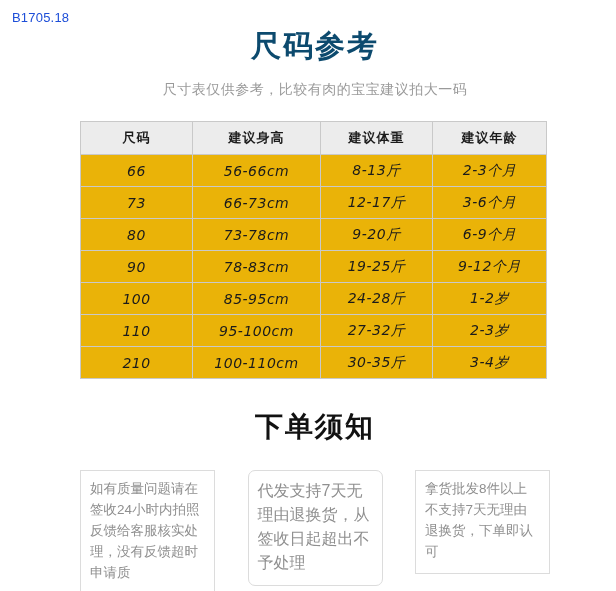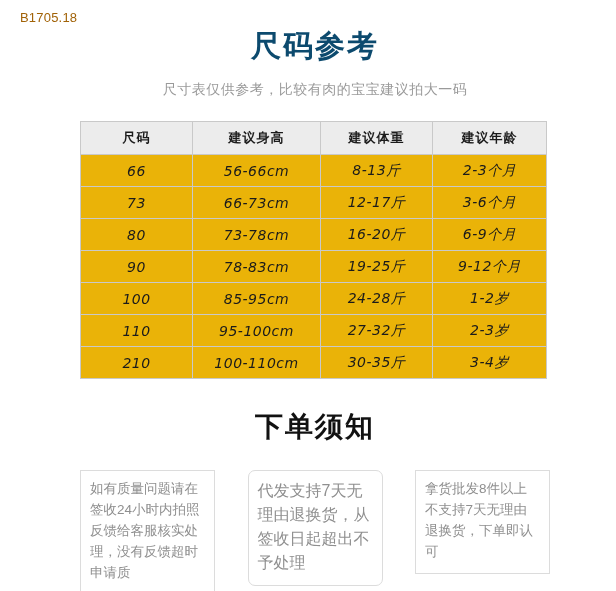--- a/index.html
+++ b/index.html
@@ -16,23 +16,23 @@
   }
   .page {
     position: relative;
     width: 616px;
     height: 591px;
     background: #ffffff;
   }
   .watermark {
     position: absolute;
     top: 10px;
-    left: 20px;
+    left: 12px;
     font-size: 13px;
-    color: #a16207;
+    color: #1d4ed8;
     letter-spacing: 0.2px;
     font-family: "Liberation Sans", sans-serif;
   }
   
   .size-section {
     position: absolute;
     top: 26px;
     left: 80px;
     width: 470px;
   }
@@ -161,21 +161,21 @@
         </tr>
         <tr>
           <td>73</td>
           <td>66-73cm</td>
           <td>12-17斤</td>
           <td>3-6个月</td>
         </tr>
         <tr>
           <td>80</td>
           <td>73-78cm</td>
-          <td>16-20斤</td>
+          <td>9-20斤</td>
           <td>6-9个月</td>
         </tr>
         <tr>
           <td>90</td>
           <td>78-83cm</td>
           <td>19-25斤</td>
           <td>9-12个月</td>
         </tr>
         <tr>
           <td>100</td>

